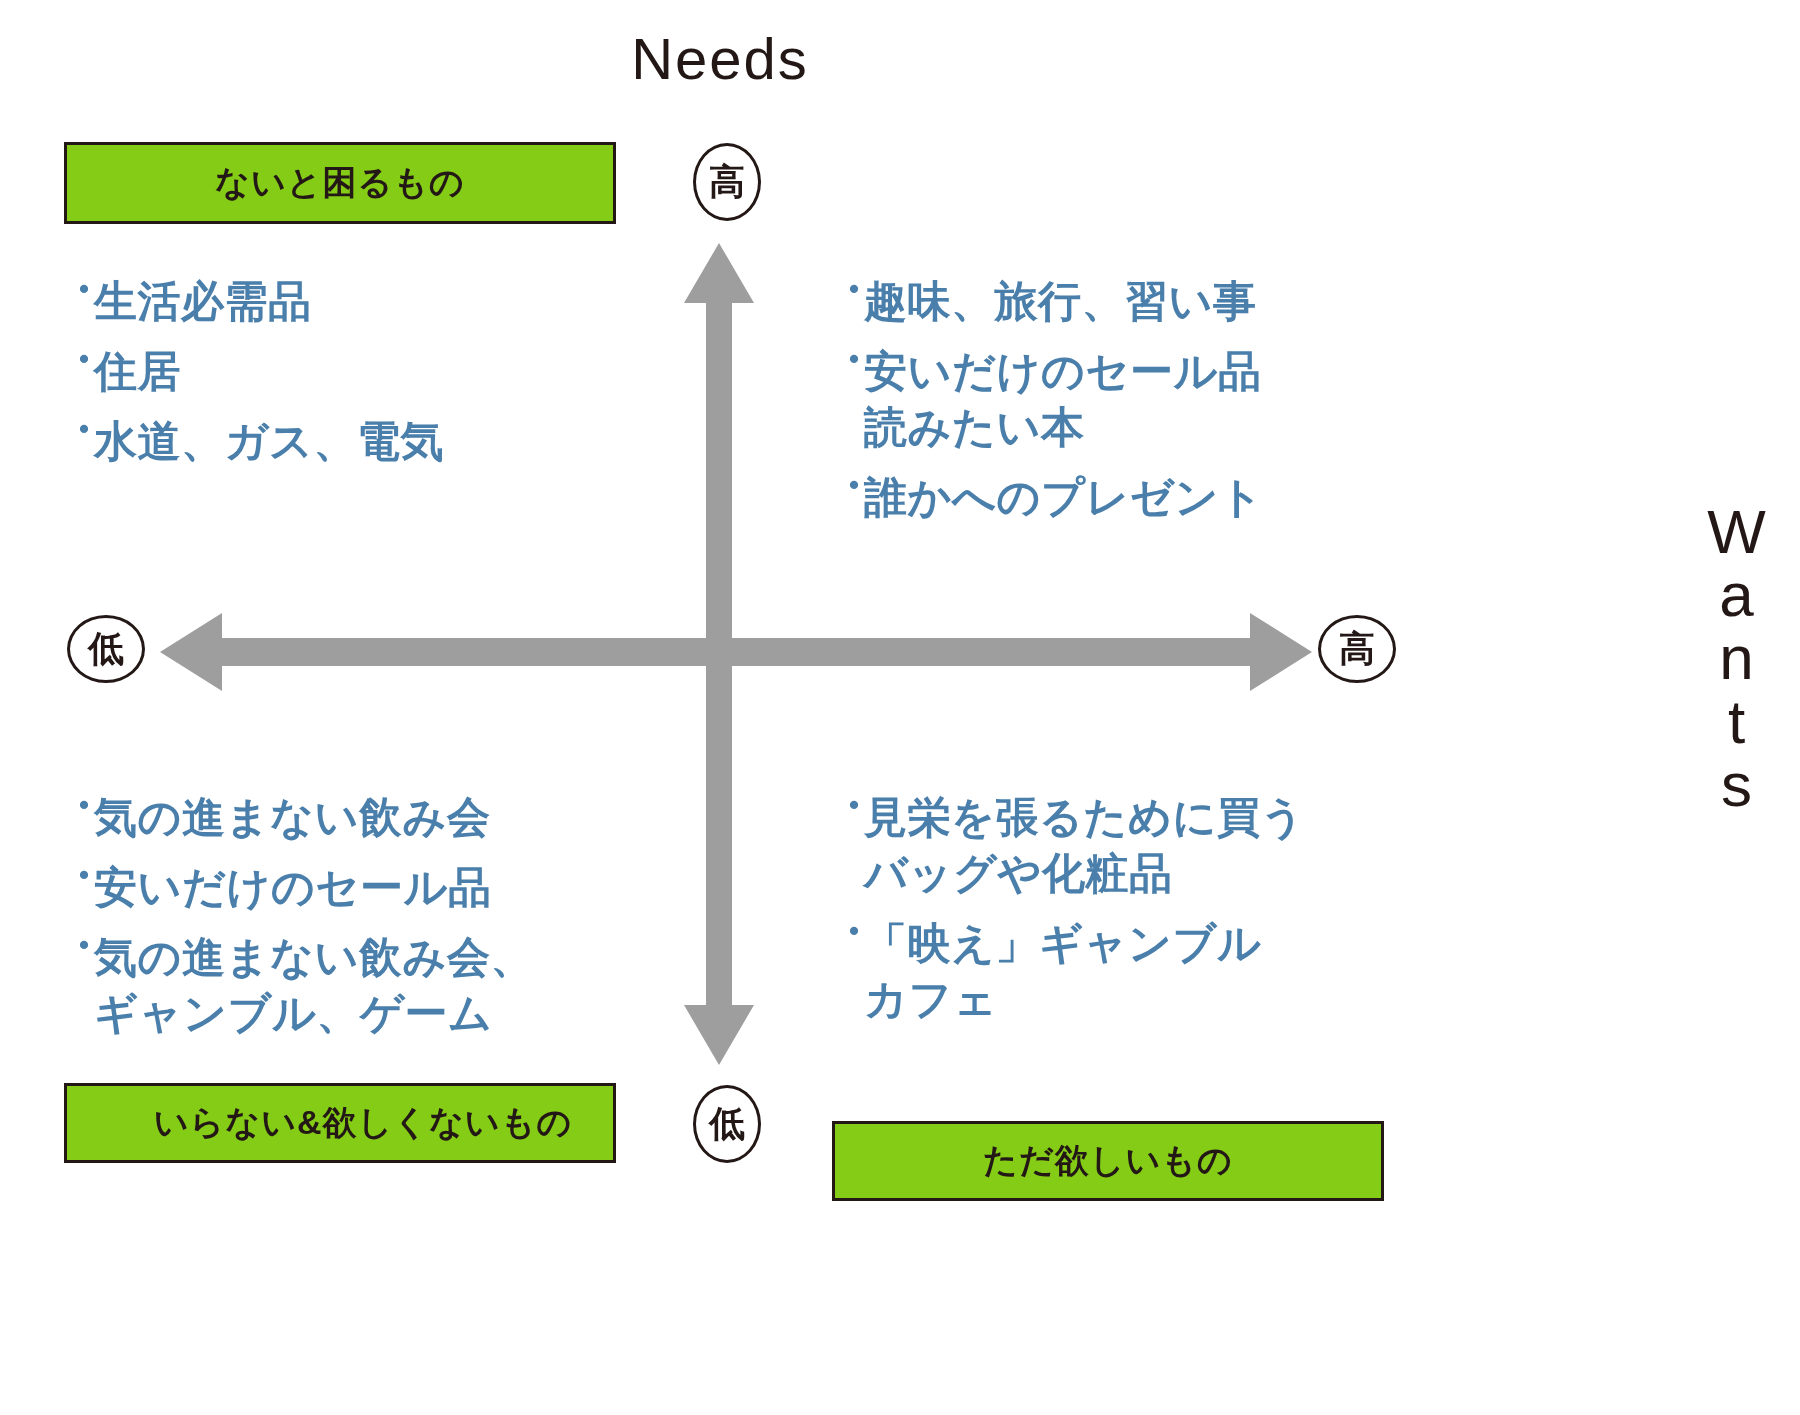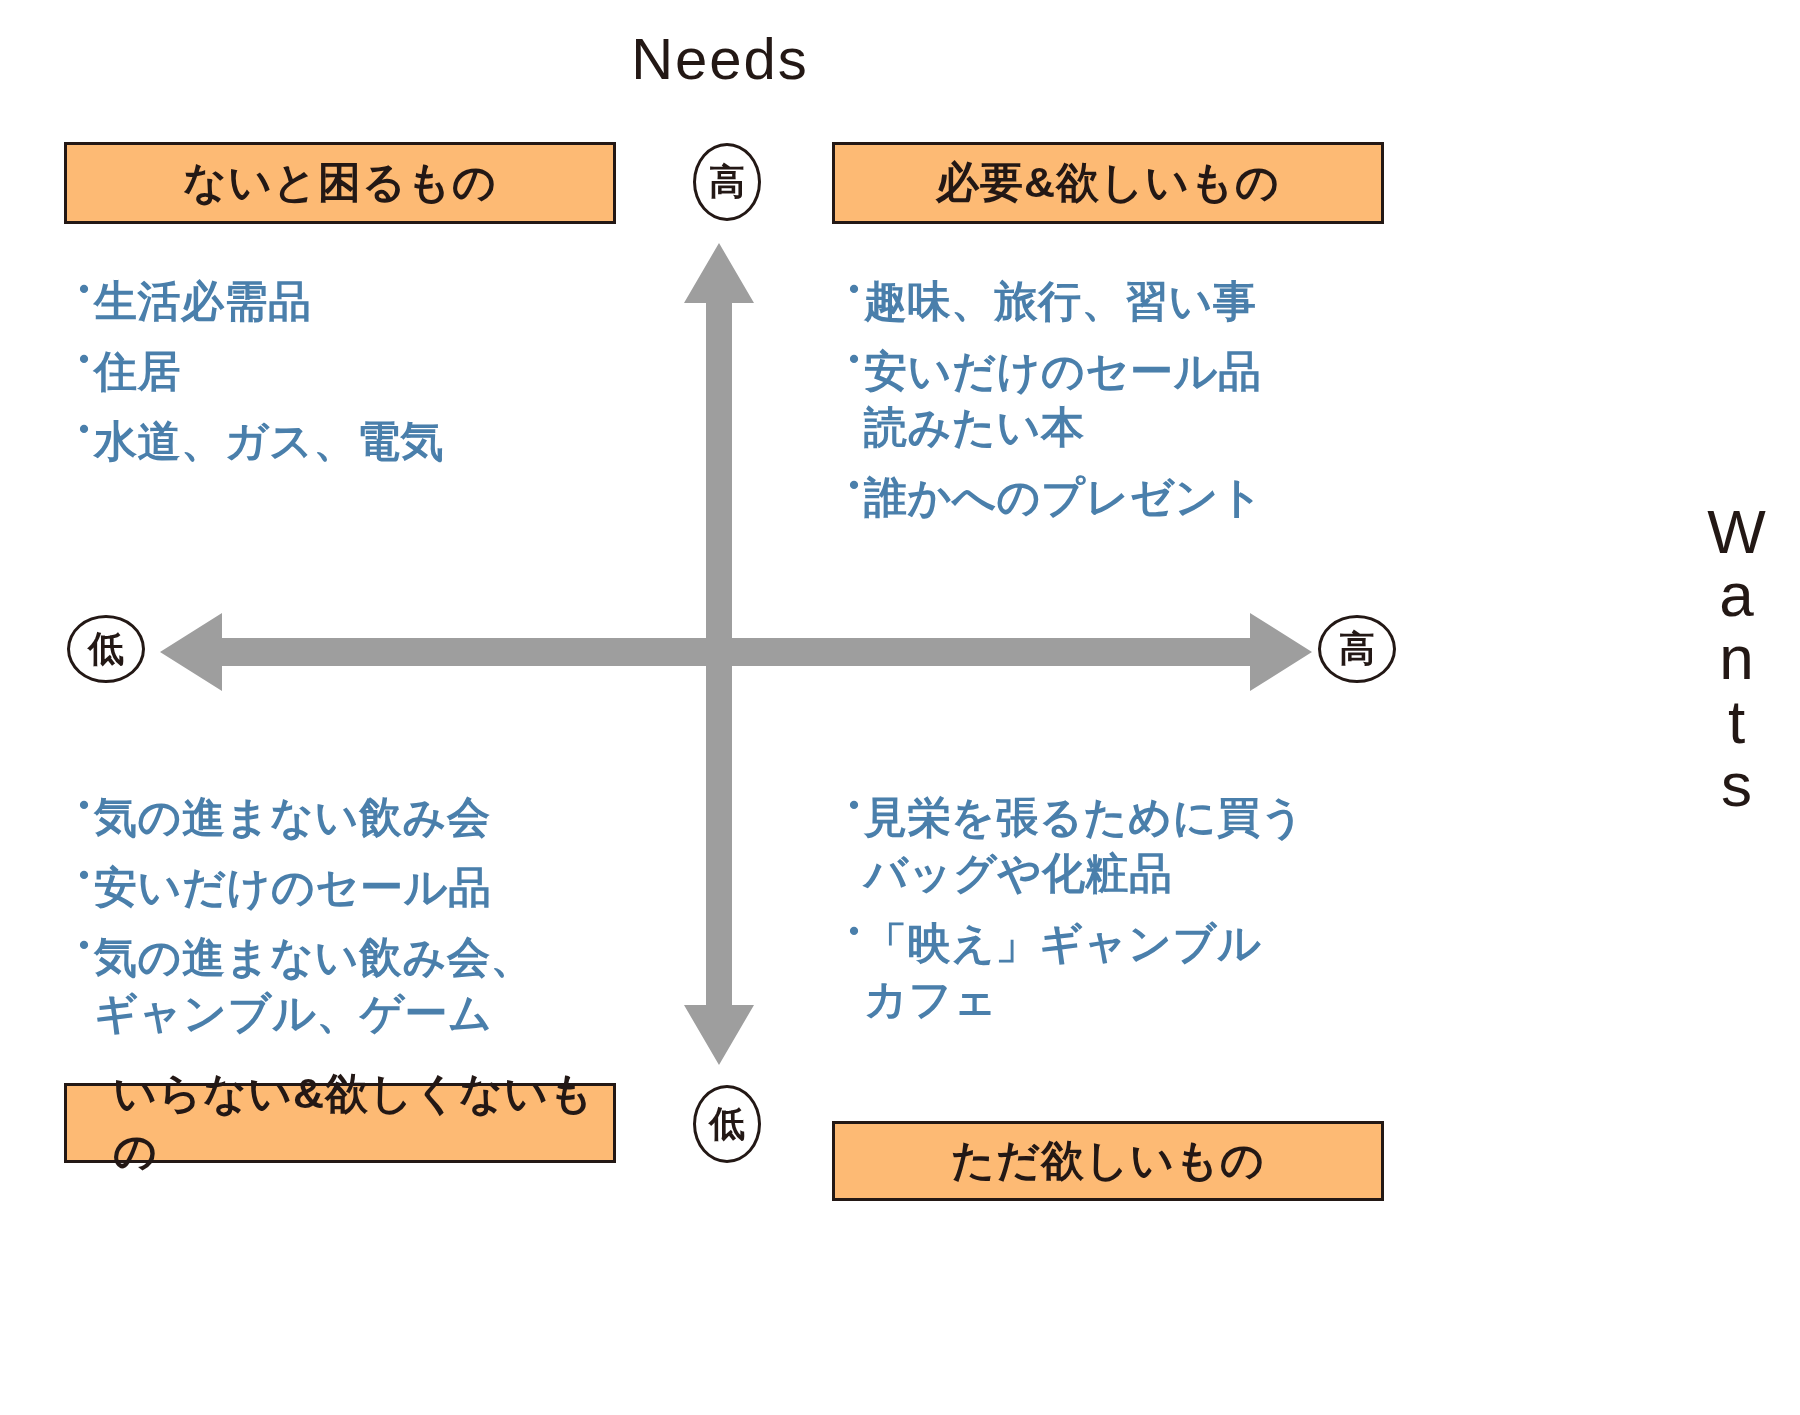--- a/index.html
+++ b/index.html
@@ -81,25 +81,25 @@
   }
   .circle-top { left: 693px; top: 143px; width: 62px; height: 72px; }
   .circle-bottom { left: 693px; top: 1085px; width: 62px; height: 72px; }
   .circle-left { left: 67px; top: 615px; width: 72px; height: 62px; }
   .circle-right { left: 1318px; top: 615px; width: 72px; height: 62px; }
 
   
   .label-box {
     position: absolute;
     border: 3px solid #231815;
-    background: #fdba74;
+    background: #84cc16;
     display: flex;
     align-items: center;
     justify-content: center;
-    font-size: 43px;
+    font-size: 34px;
     font-weight: 700;
     color: #231815;
     letter-spacing: 1px;
     z-index: 2;
     box-sizing: border-box;
   }
   .box-tl { left: 64px;  top: 142px;  width: 552px; height: 82px; }
   .box-tr { left: 832px; top: 142px;  width: 552px; height: 82px; }
   .box-bl { left: 64px;  top: 1083px; width: 552px; height: 80px; padding-left: 46px; }
   .box-br { left: 832px; top: 1083px; width: 552px; height: 80px; margin-top: 38px; }
@@ -159,21 +159,20 @@
   <svg class="axis-h" viewBox="0 0 1152 78" preserveAspectRatio="none">
     <polygon points="0,39 62,0 62,25 1090,25 1090,0 1152,39 1090,78 1090,53 62,53 62,78" fill="#9e9e9e"></polygon>
   </svg>
 
   <div class="circle-tag circle-top">高</div>
   <div class="circle-tag circle-bottom">低</div>
   <div class="circle-tag circle-left">低</div>
   <div class="circle-tag circle-right">高</div>
 
   <div class="label-box box-tl">ないと困るもの</div>
-  <div class="label-box box-tr">必要&amp;欲しいもの</div>
   <div class="label-box box-bl">いらない&amp;欲しくないもの</div>
   <div class="label-box box-br">ただ欲しいもの</div>
 
   <div class="bullets q-tl">
     <div class="bullet-item">
       <span class="bullet-dot">・</span>
       <span class="bullet-text">生活必需品</span>
     </div>
     <div class="bullet-item">
       <span class="bullet-dot">・</span>

